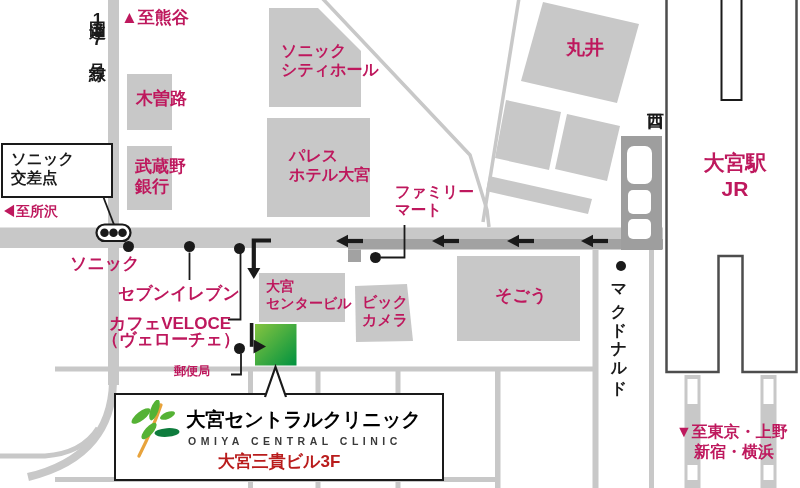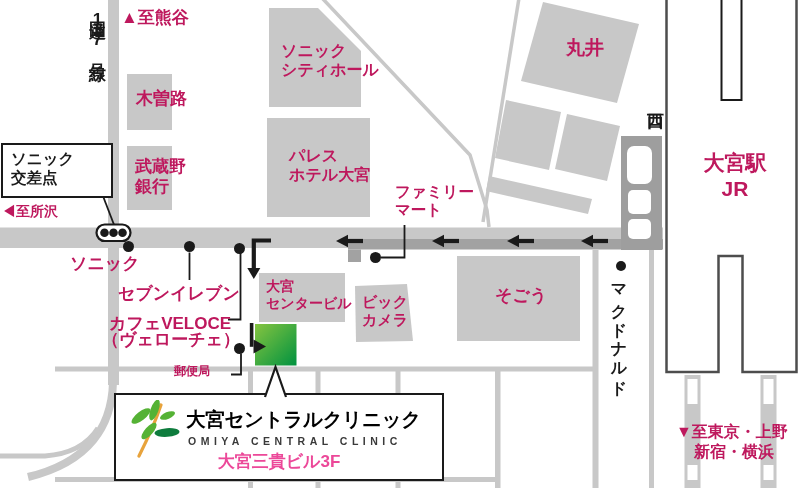--- a/index.html
+++ b/index.html
@@ -13,21 +13,21 @@
         writing-mode:vertical-rl;text-orientation:upright;letter-spacing:1px;}
   .box-lbl{position:absolute;z-index:4;background:#fff;border:2px solid #1a1a1a;}
   #intersection-box{left:1px;top:143px;width:100px;height:47px;padding:4px 0 0 8px;
         font-size:15.5px;font-weight:600;line-height:1.25;}
   #callout{left:114px;top:393px;width:326px;height:84px;z-index:5;}
   #callout .ja{position:absolute;left:70px;top:11px;font-size:19.5px;font-weight:700;
         letter-spacing:-0.3px;color:#000000;}
   #callout .en{position:absolute;left:72px;top:40px;font-size:10.5px;font-weight:700;
         letter-spacing:4.5px;color:#3a3a3a;}
   #callout .bld{position:absolute;left:0;top:55px;width:100%;text-align:center;
-        font-size:17px;font-weight:600;color:#ec4899;}
+        font-size:17px;font-weight:600;color:#b91c1c;}
   #logo{position:absolute;left:14px;top:5px;}
   #pointer-svg{position:absolute;left:262px;top:364px;z-index:6;}
   #station-name{left:690px;top:150px;width:90px;text-align:center;font-size:21px;
         font-weight:700;line-height:1.22;}
 </style>
 </head>
 <body>
 
 <div id="map">
 

